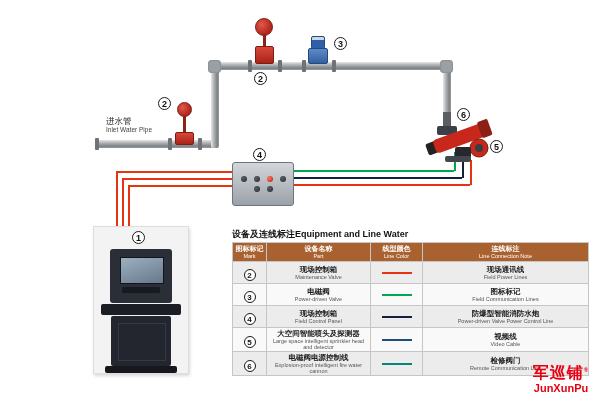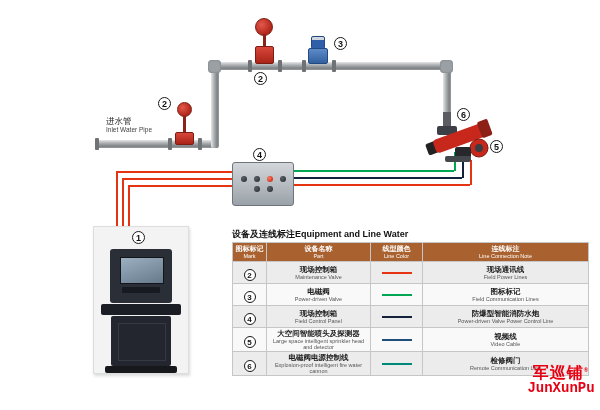--- a/index.html
+++ b/index.html
@@ -78,21 +78,21 @@
   .notes td .cn{font-size:7.5px;line-height:9px;font-weight:bold;color:#1c1c1c;}
   .notes td .en{font-size:5.5px;line-height:6px;color:#555;}
   .mark-circle{display:inline-block;width:12px;height:12px;border:1px solid #1a1a1a;border-radius:50%;
                font-size:8px;line-height:12px;font-weight:bold;background:#fff;color:#111;box-sizing:border-box;}
   .line-sample{width:30px;height:2px;margin:0 auto;background:#333;}
 
   
   .logo{position:absolute;left:526px;top:361px;width:70px;text-align:center;color:#e60012;}
   .logo-cn{font-size:16px;font-weight:bold;line-height:18px;letter-spacing:1px;}
   .logo-reg{font-size:6px;vertical-align:super;}
-  .logo-en{font-size:14px;font-weight:bold;line-height:12px;font-family:Liberation Mono, monospace;}
+  .logo-en{font-size:11px;font-weight:bold;line-height:12px;}
 </style>
 </head>
 <body>
 
 <div class="canvas">
 
   <div class="pipe-h" style="left:95px;top:140px;width:122px;"></div>
   <div class="pipe-v" style="left:211px;top:66px;height:82px;"></div>
   <div class="pipe-h" style="left:211px;top:62px;width:240px;"></div>
   <div class="pipe-v" style="left:443px;top:62px;height:58px;"></div>

